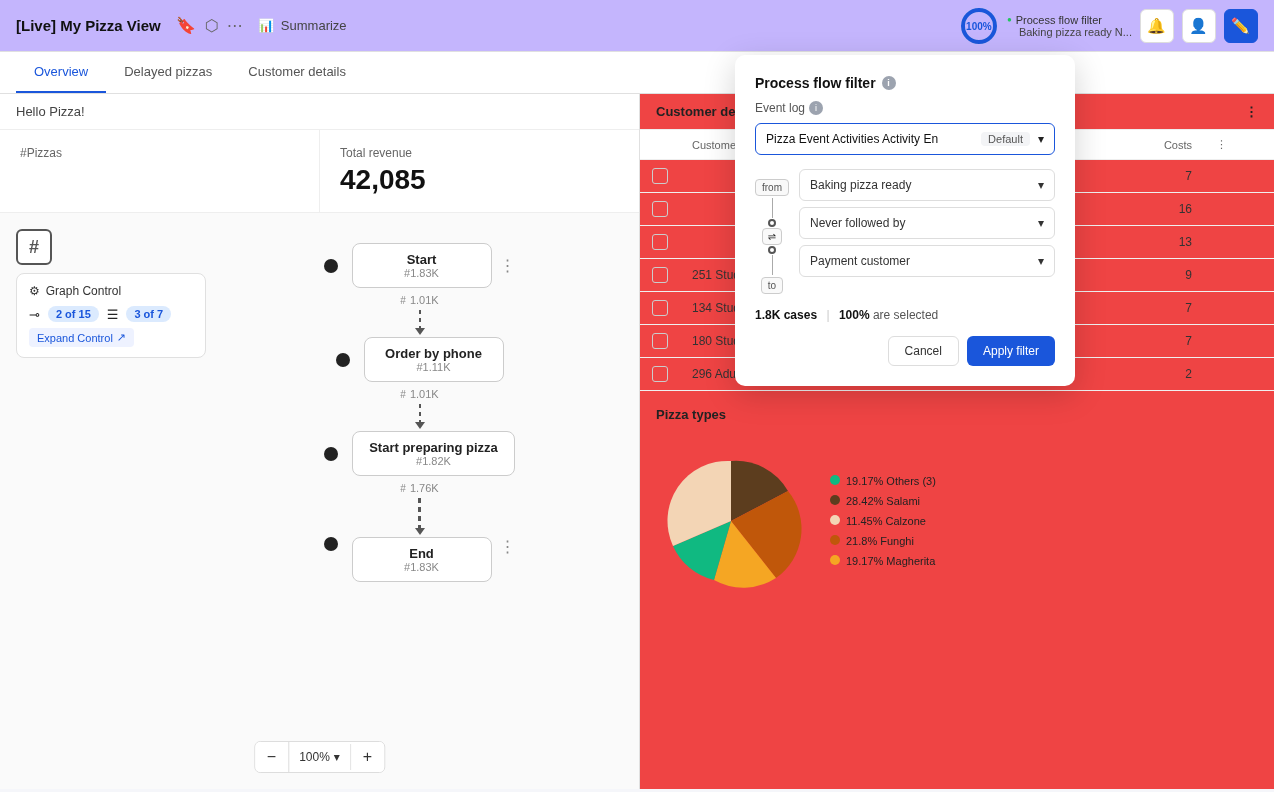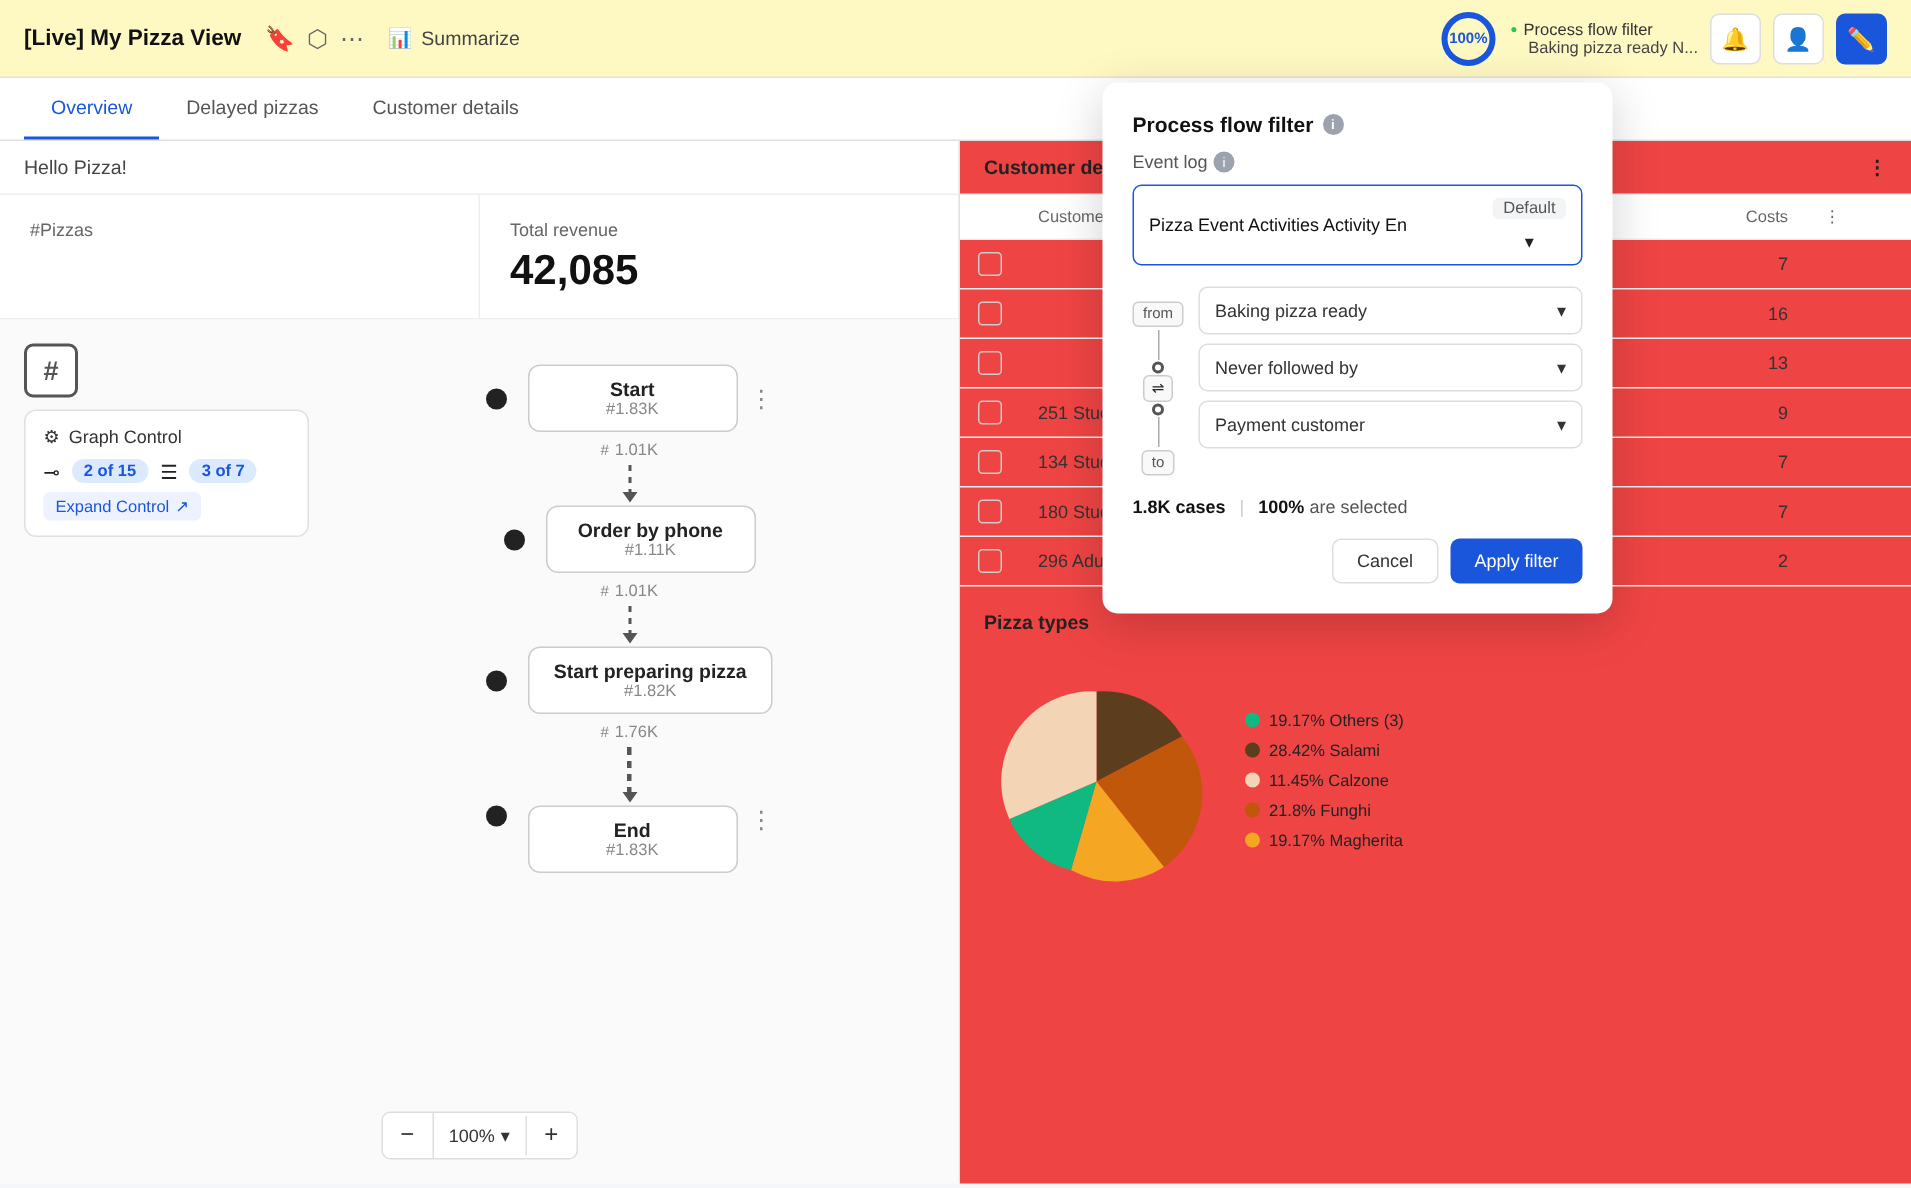--- a/index.html
+++ b/index.html
@@ -1,19 +1,19 @@
 <!DOCTYPE html>
 <html><head>
   <meta charset="utf-8">
   <style>
     * { box-sizing: border-box; margin: 0; padding: 0; }
     body { font-family: -apple-system, BlinkMacSystemFont, 'Segoe UI', sans-serif; font-size: 13px; background: #f5f6fa; color: #222; width: 1274px; height: 792px; overflow: hidden; }
 
     
-    .topbar { display: flex; align-items: center; background: #fef9c3; border-bottom: 1px solid #e0e0e0; padding: 0 16px; height: 52px; gap: 12px; }
+    .topbar { display: flex; align-items: center; background: #c4b5fd; border-bottom: 1px solid #e0e0e0; padding: 0 16px; height: 52px; gap: 12px; }
     .topbar-title { font-weight: 600; font-size: 15px; color: #111; }
     .topbar-icons { display: flex; gap: 8px; align-items: center; margin-left: 4px; }
     .topbar-icons span { cursor: pointer; color: #666; font-size: 16px; }
     .topbar-summarize { display: flex; align-items: center; gap: 6px; color: #444; font-size: 13px; cursor: pointer; margin-left: 4px; }
     .topbar-right { margin-left: auto; display: flex; align-items: center; gap: 8px; }
     .progress-circle { width: 40px; height: 40px; position: relative; }
     .progress-circle svg { transform: rotate(-90deg); }
     .progress-circle .pct { position: absolute; top: 50%; left: 50%; transform: translate(-50%,-50%); font-size: 10px; font-weight: 700; color: #1a56db; }
     .process-flow-badge { display: flex; flex-direction: column; font-size: 11px; }
     .process-flow-badge .dot { display: flex; align-items: center; gap: 4px; color: #333; font-weight: 500; }
@@ -87,21 +87,21 @@
     .legend-dot { width: 10px; height: 10px; border-radius: 50%; flex-shrink: 0; }
 
     
     .modal-overlay { position: fixed; top: 0; left: 0; right: 0; bottom: 0; z-index: 100; pointer-events: none; }
     .modal { position: absolute; top: 55px; left: 735px; width: 340px; background: #fff; border-radius: 10px; box-shadow: 0 8px 32px rgba(0,0,0,0.18); padding: 20px; z-index: 200; pointer-events: all; }
     .modal-title { font-weight: 700; font-size: 14px; color: #111; display: flex; align-items: center; gap: 6px; margin-bottom: 10px; }
     .modal-subtitle { font-size: 12px; color: #555; margin-bottom: 8px; display: flex; align-items: center; gap: 4px; }
     .info-icon { width: 14px; height: 14px; border-radius: 50%; background: #9ca3af; color: #fff; font-size: 9px; display: inline-flex; align-items: center; justify-content: center; cursor: pointer; }
     .event-log-select { width: 100%; border: 1.5px solid #1a56db; border-radius: 6px; padding: 8px 10px; font-size: 12px; display: flex; align-items: center; justify-content: space-between; cursor: pointer; margin-bottom: 14px; background: #fff; }
     .event-log-select .left { color: #111; }
-    .event-log-select .right { display: flex; align-items: center; gap: 8px; flex-direction: column; }
+    .event-log-select .right { display: flex; align-items: center; gap: 8px; }
     .event-log-select .default-badge { background: #f3f4f6; color: #555; border-radius: 4px; padding: 1px 7px; font-size: 11px; }
 
     .flow-filter-area { display: flex; gap: 10px; align-items: flex-start; }
     .flow-filter-connectors { display: flex; flex-direction: column; align-items: center; padding-top: 8px; }
     .conn-label { font-size: 10px; color: #555; border: 1px solid #ccc; border-radius: 4px; padding: 2px 6px; background: #f9f9f9; margin: 2px 0; }
     .conn-line { width: 1px; height: 20px; background: #aaa; }
     .conn-dot { width: 8px; height: 8px; border-radius: 50%; border: 2px solid #555; background: #fff; margin: 1px 0; }
     .filter-dropdowns { flex: 1; display: flex; flex-direction: column; gap: 6px; }
     .filter-dropdown { width: 100%; border: 1px solid #ddd; border-radius: 6px; padding: 8px 10px; font-size: 12px; display: flex; align-items: center; justify-content: space-between; cursor: pointer; background: #fff; color: #333; }
 

